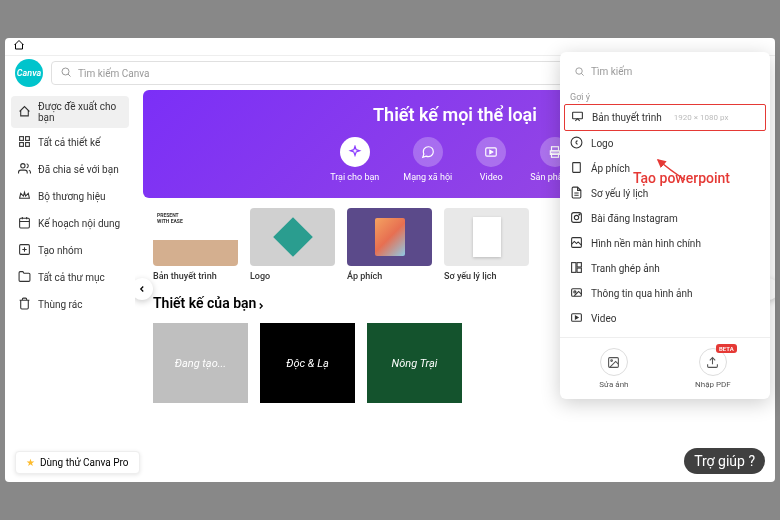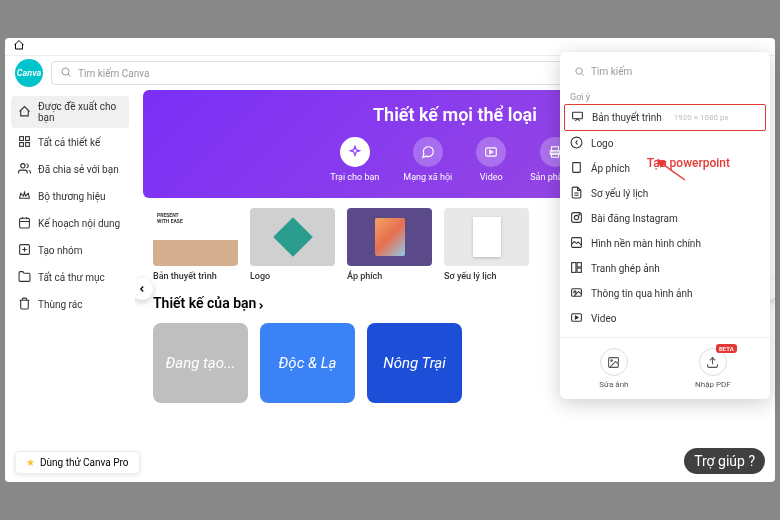--- a/index.html
+++ b/index.html
@@ -27,52 +27,52 @@
 .cat{display:flex;flex-direction:column;align-items:center;gap:5px;font-size:9px}
 .cat-icon{width:30px;height:30px;border-radius:50%;background:rgba(255,255,255,.25);display:flex;align-items:center;justify-content:center}
 .cat:first-child .cat-icon{background:#fff;color:#8b3dff}
 .cat-icon svg{width:14px;height:14px}
 .templates{display:flex;gap:12px;padding:10px 18px;align-items:flex-start}
 .tpl{width:85px}
 .tpl-thumb{width:85px;height:58px;border-radius:4px;background:#e8e8e8;margin-bottom:5px;position:relative;overflow:hidden}
 .tpl-label{font-size:9px;color:#333;font-weight:500}
 .section-title{font-size:14px;font-weight:600;padding:4px 18px;display:flex;align-items:flex-end;}
 .designs{display:flex;gap:12px;padding:8px 18px}
-.design{width:95px;height:80px;border-radius:8px;background:#e0e0e0;position:relative;display:flex;align-items:center;justify-content:center;color:#fff;font-size:15px}
+.design{width:95px;height:80px;border-radius:0;background:#e0e0e0;position:relative;display:flex;align-items:center;justify-content:center;color:#fff;font-size:11px}
 .carousel-btn{position:absolute;width:22px;height:22px;border-radius:50%;background:#fff;box-shadow:0 2px 6px rgba(0,0,0,.2);display:flex;align-items:center;justify-content:center;top:80px;z-index:2}
 .carousel-btn.left{left:-4px}
 .carousel-btn.right{right:-4px}
 .dropdown{position:absolute;right:10px;top:52px;width:210px;background:#fff;border-radius:6px;box-shadow:0 4px 20px rgba(0,0,0,.2);z-index:10;padding-bottom:8px}
 .dd-search{margin:8px;height:22px;display:flex;align-items:center;gap:6px;padding:0 6px;color:#999;font-size:10px}
 .dd-search svg{width:11px;height:11px}
 .dd-hint{font-size:9px;color:#999;padding:2px 10px}
 .dd-item{display:flex;align-items:center;gap:8px;padding:5px 10px;font-size:10px;color:#333;cursor:pointer}
 .dd-item svg{width:13px;height:13px;flex-shrink:0}
 .dd-item.hl{border:1.5px solid #e53935;border-radius:2px;margin:0 4px;padding:5px 6px}
 .dd-item .dim{color:#bbb;font-size:8px;margin-left:4px}
 .dd-actions{display:flex;justify-content:space-around;padding:10px 6px 2px;border-top:1px solid #eee;margin-top:6px}
 .dd-act{display:flex;flex-direction:column;align-items:center;gap:4px;font-size:8px;color:#555;position:relative}
 .dd-act-icon{width:28px;height:28px;border-radius:50%;border:1px solid #ddd;display:flex;align-items:center;justify-content:center}
 .dd-act-icon svg{width:13px;height:13px}
 .beta{position:absolute;top:-4px;right:-6px;background:#e53935;color:#fff;font-size:6px;padding:1px 3px;border-radius:3px;font-weight:600}
-.annotation{position:absolute;right:50px;top:156px;color:#e53935;font-size:12px;font-weight:500;z-index:11}
+.annotation{position:absolute;right:50px;top:170px;color:#e53935;font-size:14px;font-weight:500;z-index:11}
 .arrow{position:absolute;right:90px;top:155px;z-index:11}
 .pro-banner{position:absolute;bottom:8px;left:10px;background:#fff;border:1px solid #eee;border-radius:4px;padding:5px 10px;font-size:10px;display:flex;align-items:center;gap:5px;box-shadow:0 1px 4px rgba(0,0,0,.1)}
 .help-btn{position:absolute;bottom:8px;right:10px;background:#404040;color:#fff;border-radius:14px;padding:5px 10px;font-size:14px}
 .thumb-present{background:linear-gradient(#fff 55%,#d4af8f 55%);display:flex;align-items:flex-start;padding:4px}
 .thumb-present::before{content:"PRESENT\A WITH EASE";white-space:pre;font-size:5px;font-weight:700;color:#333}
 .thumb-logo{background:#d0d0d0;display:flex;align-items:center;justify-content:center}
 .thumb-logo::after{content:"";width:28px;height:28px;background:#2a9d8f;transform:rotate(45deg)}
 .thumb-poster{background:#5b4a8a;display:flex;align-items:center;justify-content:center}
 .thumb-poster::after{content:"";width:30px;height:38px;background:linear-gradient(135deg,#f4a261,#e76f51,#8ecae6);border-radius:2px}
 .thumb-resume{background:#e8e8e8;display:flex;align-items:center;justify-content:center}
 .thumb-resume::after{content:"";width:28px;height:40px;background:#fff;box-shadow:0 1px 3px rgba(0,0,0,.2)}
 .d1{background:#bfbfbf}
-.d2{background:#3b82f6}
-.d3{background:#1d4ed8}
+.d2{background:#000000}
+.d3{background:#14532d}
 </style>
 </head>
 <body>
 
 <div class="app">
   <div class="titlebar">
     <span><svg viewBox="0 0 24 24" fill="none" stroke="currentColor" stroke-width="2">
           <path d="M3 12l9-9 9 9M5 10v10h14V10"></path>
         </svg></span>
   </div>

